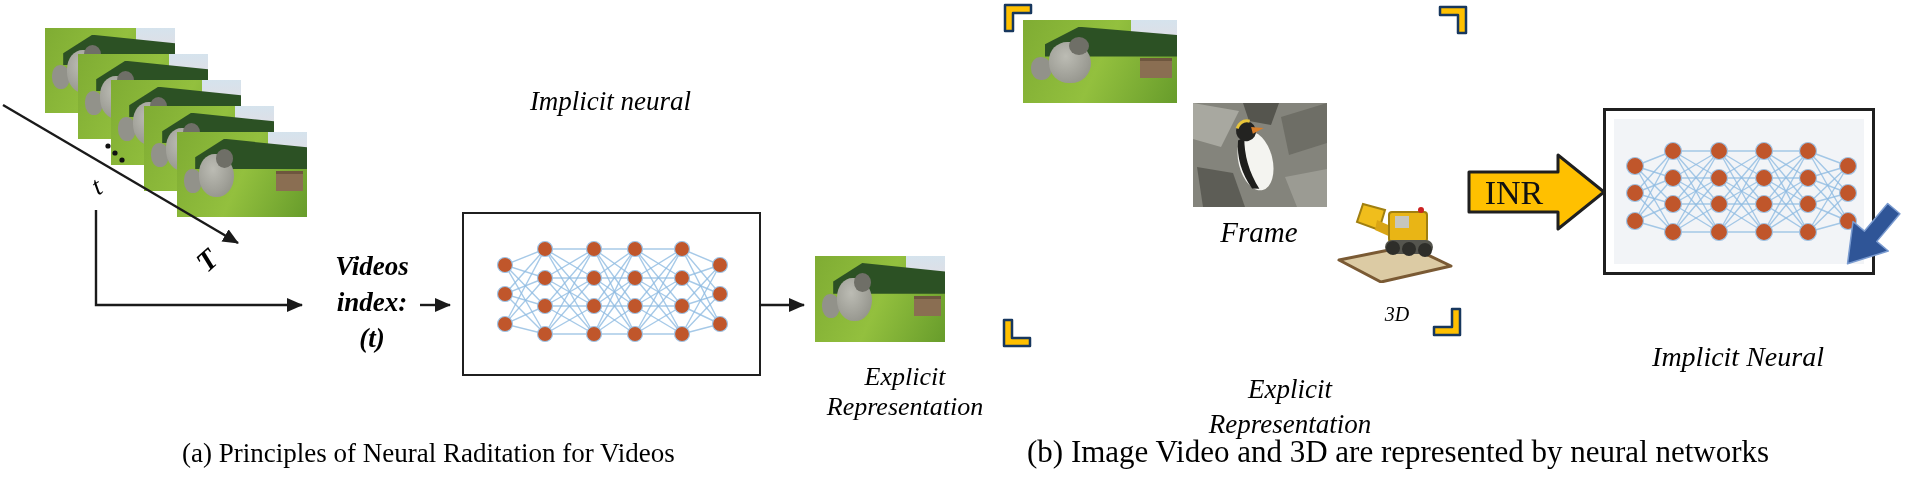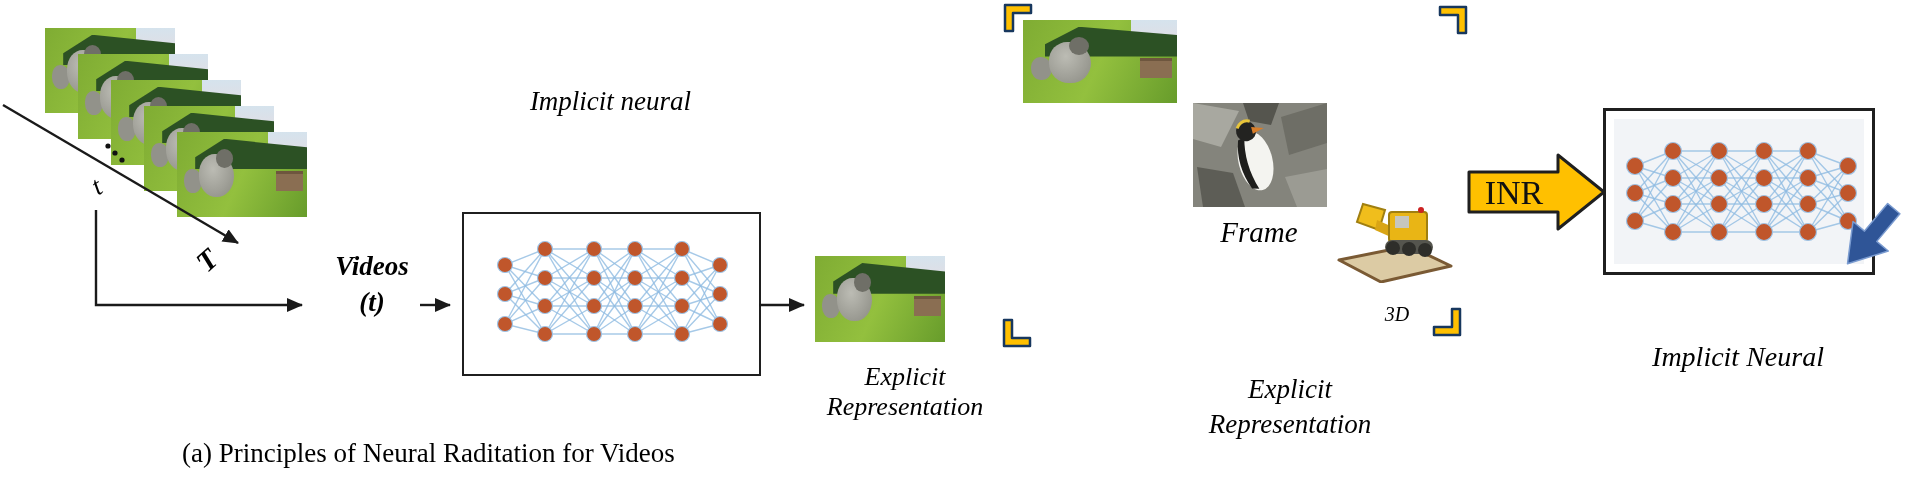--- a/index.html
+++ b/index.html
@@ -93,20 +93,21 @@
     <polyline points="96,210 96,305 302,305" fill="none" stroke="#1a1a1a" stroke-width="2.4" marker-end="url(#ah)"></polyline>
     <line x1="420" y1="305" x2="450" y2="305" stroke="#1a1a1a" stroke-width="2.4" marker-end="url(#ah)"></line>
     <line x1="759" y1="305" x2="804" y2="305" stroke="#1a1a1a" stroke-width="2.4" marker-end="url(#ah)"></line>
   </svg>
 
   <div class="lbl" style="left:82px;top:170px;width:30px;font-size:27px;transform:rotate(-30deg)">t</div>
   <div class="lbl" style="left:190px;top:242px;width:34px;font-size:29px;font-weight:bold;transform:rotate(-42deg)">T</div>
 
   <div class="lbl" style="left:316px;top:248px;width:112px;font-size:27px;font-weight:bold;line-height:36px">
     <div>Videos</div>
+    <div>index:</div>
     <div>(t)</div>
   </div>
 
   <div class="lbl" style="left:458px;top:84px;width:305px;font-size:27px;line-height:35px">
     <div>Implicit neural</div>
   </div>
 
   <div class="netbox" style="left:462px;top:212px;width:295px;height:160px">
     <svg id="net-a" class="netsvg" viewBox="0 0 295 160">
         <line x1="41" y1="51" x2="81" y2="35" stroke="#90BCE2" stroke-width="1.4" opacity="0.8"></line>
@@ -388,14 +389,15 @@
   <svg class="abs" style="left:1833px;top:198px;z-index:9" width="74" height="78" viewBox="0 0 74 78">
     <g transform="rotate(40 37 39)">
       <polygon points="29,2 45,2 45,38 60,38 37,74 14,38 29,38" fill="#2F5597" stroke="#7A9BD0" stroke-width="1.5" stroke-linejoin="round"></polygon>
     </g>
   </svg>
 
   <div class="lbl" style="left:1583px;top:338px;width:310px;font-size:28px;line-height:38px">
     <div>Implicit Neural</div>
   </div>
 
+  <div class="caption" style="left:1027px;top:434px;font-size:31px">(b) Image Video and 3D are represented by neural networks</div>
 
 </div>
 
 </body></html>

